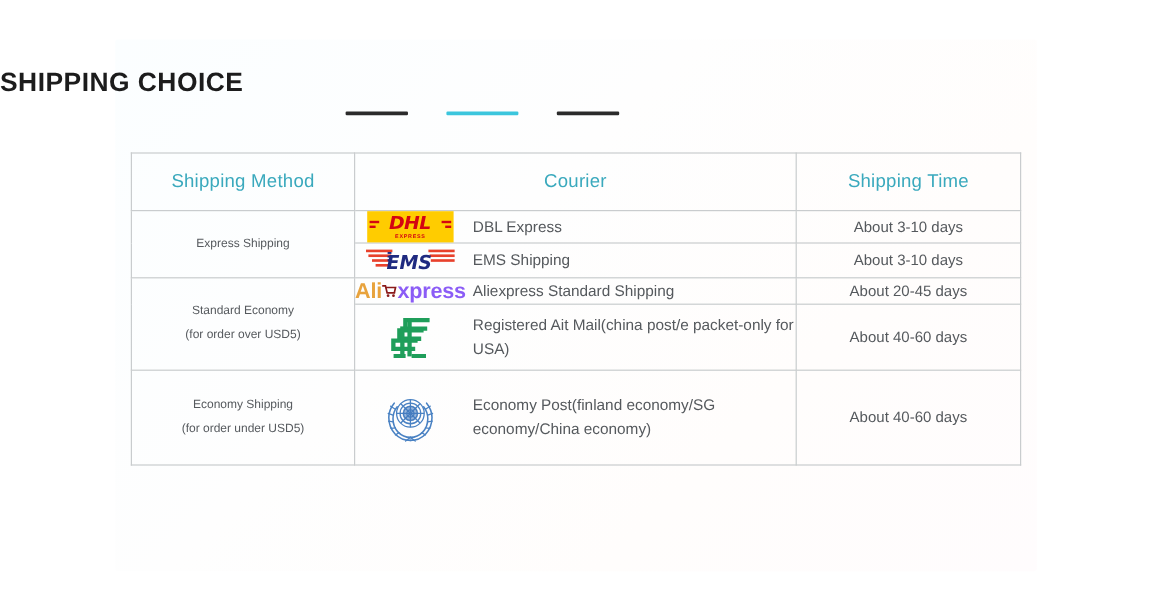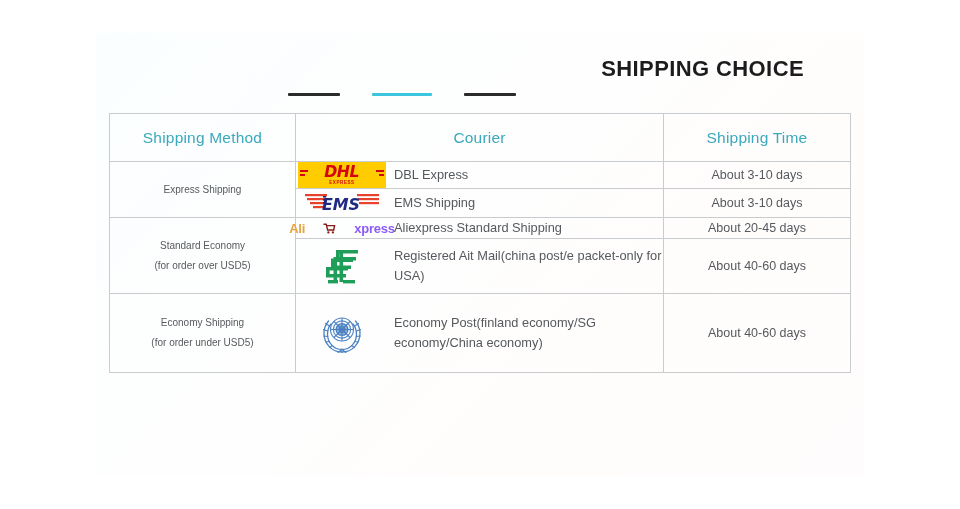--- a/index.html
+++ b/index.html
@@ -33,21 +33,21 @@
     background: linear-gradient(135deg, #fbfeff 0%, #fefefe 40%, #fffdfc 70%, #fffcfd 100%);
     border-radius: 2px;
   }
 
   
   .title-wrap {
     position: absolute;
     left: 0;
     top: 55px;
     width: 804px;
-    text-align: right;
+    text-align: left;
   }
   .title {
     font-size: 22px;
     font-weight: bold;
     letter-spacing: 0.4px;
     color: #1c1c1c;
     line-height: 28px;
   }
   .title-rules {
     margin-top: 10px;
@@ -64,21 +64,21 @@
   }
   .rule.accent {
     background: #3cc6dd;
     width: 60px;
   }
 
   
   .table {
     position: absolute;
     left: 109px;
-    top: 113px;
+    top: 127px;
     width: 741px;
     border-collapse: collapse;
     table-layout: fixed;
   }
   .table td, .table th {
     border: 1px solid #c9ccce;
     padding: 0;
     vertical-align: middle;
   }
   .col-method  { width: 186px; }
@@ -126,21 +126,21 @@
   }
   .courier-label {
     color: #55595d;
     font-size: 12.8px;
     line-height: 20px;
     padding-left: 6px;
   }
 
   
   .logo-dhl {
-    width: 88px;
+    width: 72px;
     height: 26px;
     background: #FFCC00;
     display: flex;
     flex-direction: column;
     align-items: center;
     justify-content: center;
     position: relative;
     overflow: hidden;
   }
   .logo-dhl .dhl-text {
@@ -175,24 +175,23 @@
   .logo-ems {
     width: 74px;
     height: 28px;
     position: relative;
   }
 
   
   .logo-ali {
     display: flex;
     align-items: center;
-    font-size: 13px;
+    font-size: 18px;
     font-weight: bold;
     white-space: nowrap;
-    gap: 18px;
   }
   .logo-ali .ali {
     color: #E8A33D;
     letter-spacing: -0.2px;
   }
   .logo-ali .cart {
     margin: 0 0px 0 0px;
     display: inline-block;
     line-height: 0;
   }

